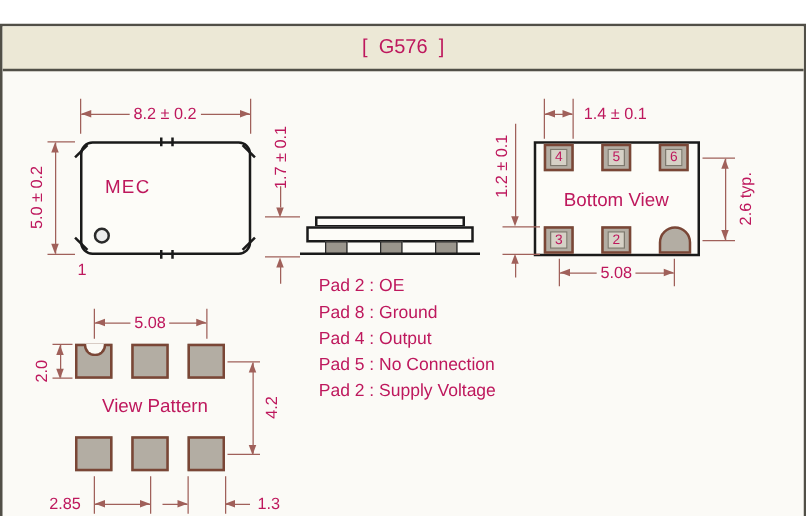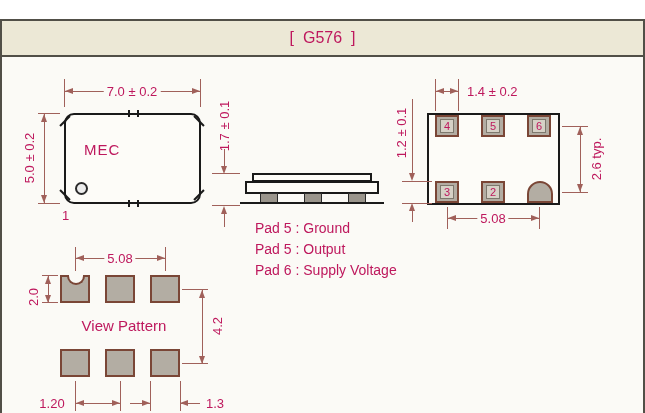--- a/index.html
+++ b/index.html
@@ -46,21 +46,21 @@
   <div class="tick" style="left:190px;top:173px;width:14px;height:2px;transform:rotate(-45deg);"></div>
   <div class="lbl" style="left:82px;top:120px;letter-spacing:1px;">MEC</div>
   <div style="position:absolute;left:73px;top:161px;width:9px;height:9px;border:2px solid #2a2a2a;border-radius:50%;background:#ececec;"></div>
   <div class="lbl" style="left:60px;top:187px;font-size:13px;">1</div>
 
   <div class="dl" style="left:62px;top:58px;width:1px;height:28px;"></div>
   <div class="dl" style="left:198px;top:58px;width:1px;height:28px;"></div>
   <div class="dl" style="left:63px;top:70px;width:135px;height:1px;"></div>
   <div class="arr arr-l" style="left:63px;top:67px;"></div>
   <div class="arr arr-r" style="left:190px;top:67px;"></div>
-  <div class="dt" style="left:130px;top:70px;">7.0 ± 0.2</div>
+  <div class="dt" style="left:130px;top:70px;">8.2 ± 0.2</div>
 
   <div class="dl" style="left:36px;top:92px;width:22px;height:1px;"></div>
   <div class="dl" style="left:36px;top:182px;width:22px;height:1px;"></div>
   <div class="dl" style="left:42px;top:93px;width:1px;height:89px;"></div>
   <div class="arr arr-u" style="left:39px;top:93px;"></div>
   <div class="arr arr-d" style="left:39px;top:174px;"></div>
   <div class="dt dtv" style="left:27px;top:137px;">5.0 ± 0.2</div>
 
   <div class="pkg" style="left:250px;top:152px;width:120px;height:9px;border-width:2px;"></div>
   <div class="pkg" style="left:243px;top:160px;width:134px;height:13px;border-width:2px;"></div>
@@ -87,27 +87,28 @@
   <div class="pad" style="left:525px;top:94px;">
       <span class="padnum">6</span>
     </div>
   <div class="pad" style="left:433px;top:160px;">
       <span class="padnum">3</span>
     </div>
   <div class="pad" style="left:479px;top:160px;">
       <span class="padnum">2</span>
     </div>
   <div class="pad" style="left:525px;top:160px;width:26px;border-radius:13px 13px 0 0;"></div>
+  <div class="lbl lbl-c" style="left:491px;top:139px;">Bottom View</div>
 
   <div class="dl" style="left:433px;top:58px;width:1px;height:32px;"></div>
   <div class="dl" style="left:456px;top:58px;width:1px;height:32px;"></div>
   <div class="dl" style="left:434px;top:70px;width:22px;height:1px;"></div>
   <div class="arr arr-l" style="left:434px;top:67px;"></div>
   <div class="arr arr-r" style="left:448px;top:67px;"></div>
-  <div class="dt dtl" style="left:462px;top:70px;">1.4 ± 0.2</div>
+  <div class="dt dtl" style="left:462px;top:70px;">1.4 ± 0.1</div>
 
   <div class="dl" style="left:400px;top:160px;width:30px;height:1px;"></div>
   <div class="dl" style="left:400px;top:182px;width:30px;height:1px;"></div>
   <div class="dl" style="left:410px;top:78px;width:1px;height:75px;"></div>
   <div class="arr arr-d" style="left:407px;top:152px;"></div>
   <div class="dl" style="left:410px;top:189px;width:1px;height:12px;"></div>
   <div class="arr arr-u" style="left:407px;top:182px;"></div>
   <div class="dt dtv" style="left:399px;top:112px;">1.2 ± 0.1</div>
 
   <div class="dl" style="left:560px;top:105px;width:26px;height:1px;"></div>
@@ -153,29 +154,31 @@
   <div class="dl" style="left:200px;top:269px;width:1px;height:73px;"></div>
   <div class="arr arr-u" style="left:197px;top:269px;"></div>
   <div class="arr arr-d" style="left:197px;top:335px;"></div>
   <div class="dt dtv" style="left:215px;top:305px;">4.2</div>
 
   <div class="dl" style="left:73px;top:360px;width:1px;height:30px;"></div>
   <div class="dl" style="left:118px;top:360px;width:1px;height:30px;"></div>
   <div class="dl" style="left:74px;top:382px;width:44px;height:1px;"></div>
   <div class="arr arr-l" style="left:74px;top:379px;"></div>
   <div class="arr arr-r" style="left:110px;top:379px;"></div>
-  <div class="dt" style="left:50px;top:382px;">1.20</div>
+  <div class="dt" style="left:50px;top:382px;">2.85</div>
 
   <div class="dl" style="left:148px;top:360px;width:1px;height:30px;"></div>
   <div class="dl" style="left:178px;top:360px;width:1px;height:30px;"></div>
   <div class="dl" style="left:128px;top:382px;width:20px;height:1px;"></div>
   <div class="arr arr-r" style="left:140px;top:379px;"></div>
   <div class="dl" style="left:178px;top:382px;width:20px;height:1px;"></div>
   <div class="arr arr-l" style="left:178px;top:379px;"></div>
   <div class="dt" style="left:213px;top:382px;">1.3</div>
 
   <div class="padconn">
-    <div class="padconn-i">Pad 5 : Ground</div>
-    <div class="padconn-i">Pad 5 : Output</div>
-    <div class="padconn-i">Pad 6 : Supply Voltage</div>
+    <div class="padconn-i">Pad 2 : OE</div>
+    <div class="padconn-i">Pad 8 : Ground</div>
+    <div class="padconn-i">Pad 4 : Output</div>
+    <div class="padconn-i">Pad 5 : No Connection</div>
+    <div class="padconn-i">Pad 2 : Supply Voltage</div>
   </div>
 
 </div>
 
 </body></html>

